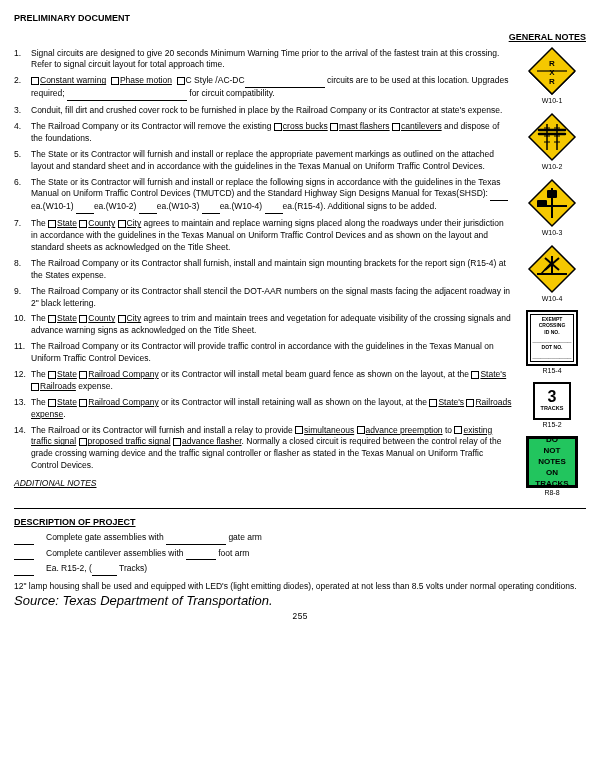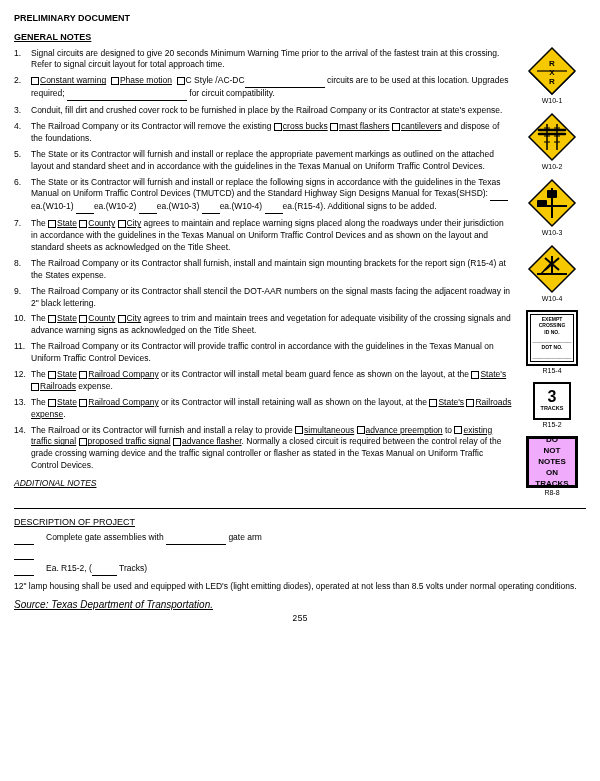--- a/index.html
+++ b/index.html
@@ -13,21 +13,21 @@
       padding: 12px 14px;
     }
     .header {
       text-align: left;
       font-weight: bold;
       font-size: 9px;
       margin-bottom: 6px;
       line-height: 1.5;
     }
     .section-title {
-      text-align: left;
+      text-align: right;
       font-weight: bold;
       font-size: 9px;
       text-decoration: underline;
       margin-bottom: 6px;
     }
     .main-content {
       display: flex;
       gap: 6px;
     }
     .notes-column {
@@ -78,21 +78,21 @@
     .sign-label {
       font-size: 7px;
       text-align: center;
       margin-top: 1px;
     }
     
     .r8-8-sign {
       width: 52px;
       height: 52px;
       border: 3px solid #000;
-      background: #f0abfc;
+      background: #22c55e;
       display: flex;
       flex-direction: column;
       align-items: center;
       justify-content: center;
       font-size: 7px;
       font-weight: bold;
       line-height: 1.3;
       text-align: center;
       padding: 2px;
     }
@@ -106,37 +106,35 @@
     .divider {
       border: none;
       border-top: 1px solid #000;
       margin: 8px 0;
     }
     .desc-section {
       margin-top: 6px;
     }
     .desc-title {
       font-size: 9px;
-      font-weight: normal;
+      font-weight: bold;
       text-decoration: underline;
       margin-bottom: 5px;
     }
     .desc-item {
       display: flex;
       align-items: flex-start;
       gap: 12px;
       margin-bottom: 3px;
       font-size: 8.5px;
       line-height: 1.4;
     }
     .source-text {
-      font-size: 10px;
+      font-size: 13px;
       font-style: italic;
-      margin-top: 6px;
-      text-decoration: underline;
     }
     .page-num {
       text-align: center;
       font-size: 8.5px;
       margin-top: 4px;
       font-family: Liberation Mono, monospace;
     }
   </style>
 </head>
 <body>
@@ -347,20 +345,21 @@
 
 <div class="desc-section">
   <div class="desc-title">DESCRIPTION OF PROJECT</div>
 
   <div class="desc-item">
     <span style="min-width:20px; display:inline-block; border-bottom:1px solid #000;">&nbsp;&nbsp;&nbsp;&nbsp;</span>
     <span>Complete gate assemblies with <span style="display:inline-block; border-bottom:1px solid #000; width:60px;">&nbsp;</span> gate arm</span>
   </div>
   <div class="desc-item">
     <span style="min-width:20px; display:inline-block; border-bottom:1px solid #000;">&nbsp;&nbsp;&nbsp;&nbsp;</span>
+    <span>Complete cantilever assemblies with <span style="display:inline-block; border-bottom:1px solid #000; width:30px;">&nbsp;</span> foot arm</span>
   </div>
   <div class="desc-item">
     <span style="min-width:20px; display:inline-block; border-bottom:1px solid #000;">&nbsp;&nbsp;&nbsp;&nbsp;</span>
     <span>Ea. R15-2, (<span style="display:inline-block; border-bottom:1px solid #000; width:25px;">&nbsp;</span> Tracks)</span>
   </div>
 
   <div style="margin-top:5px; font-size:8.5px; line-height:1.4;">
     12" lamp housing shall be used and equipped with LED's (light emitting diodes), operated at not less than 8.5 volts under normal operating conditions.
   </div>
 </div>

